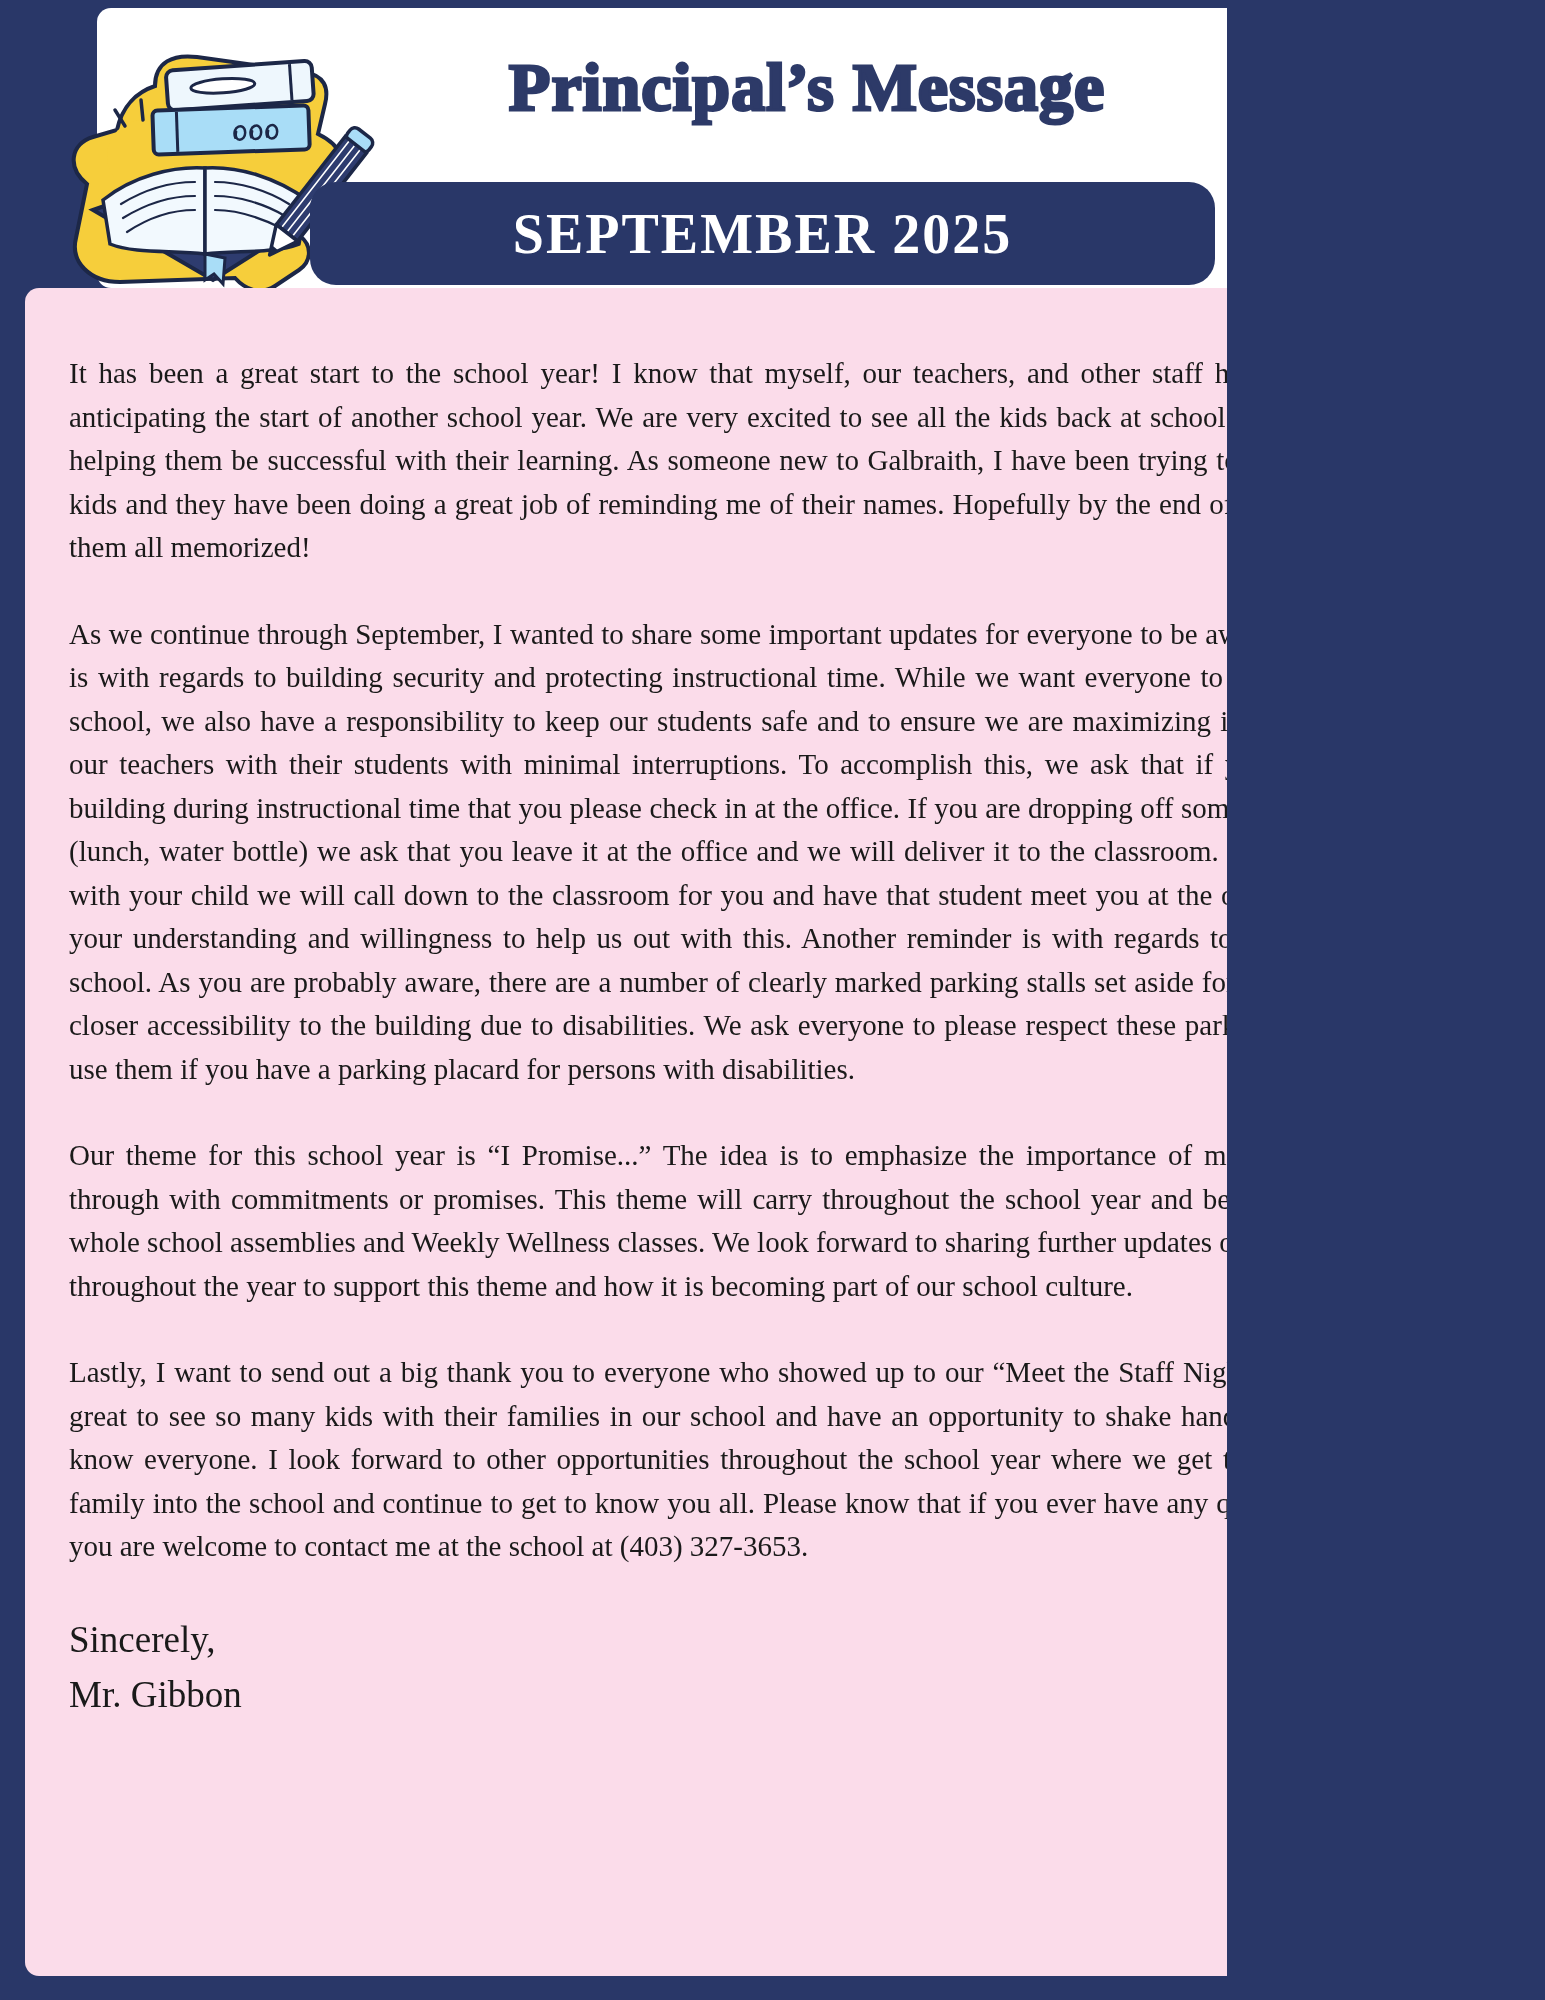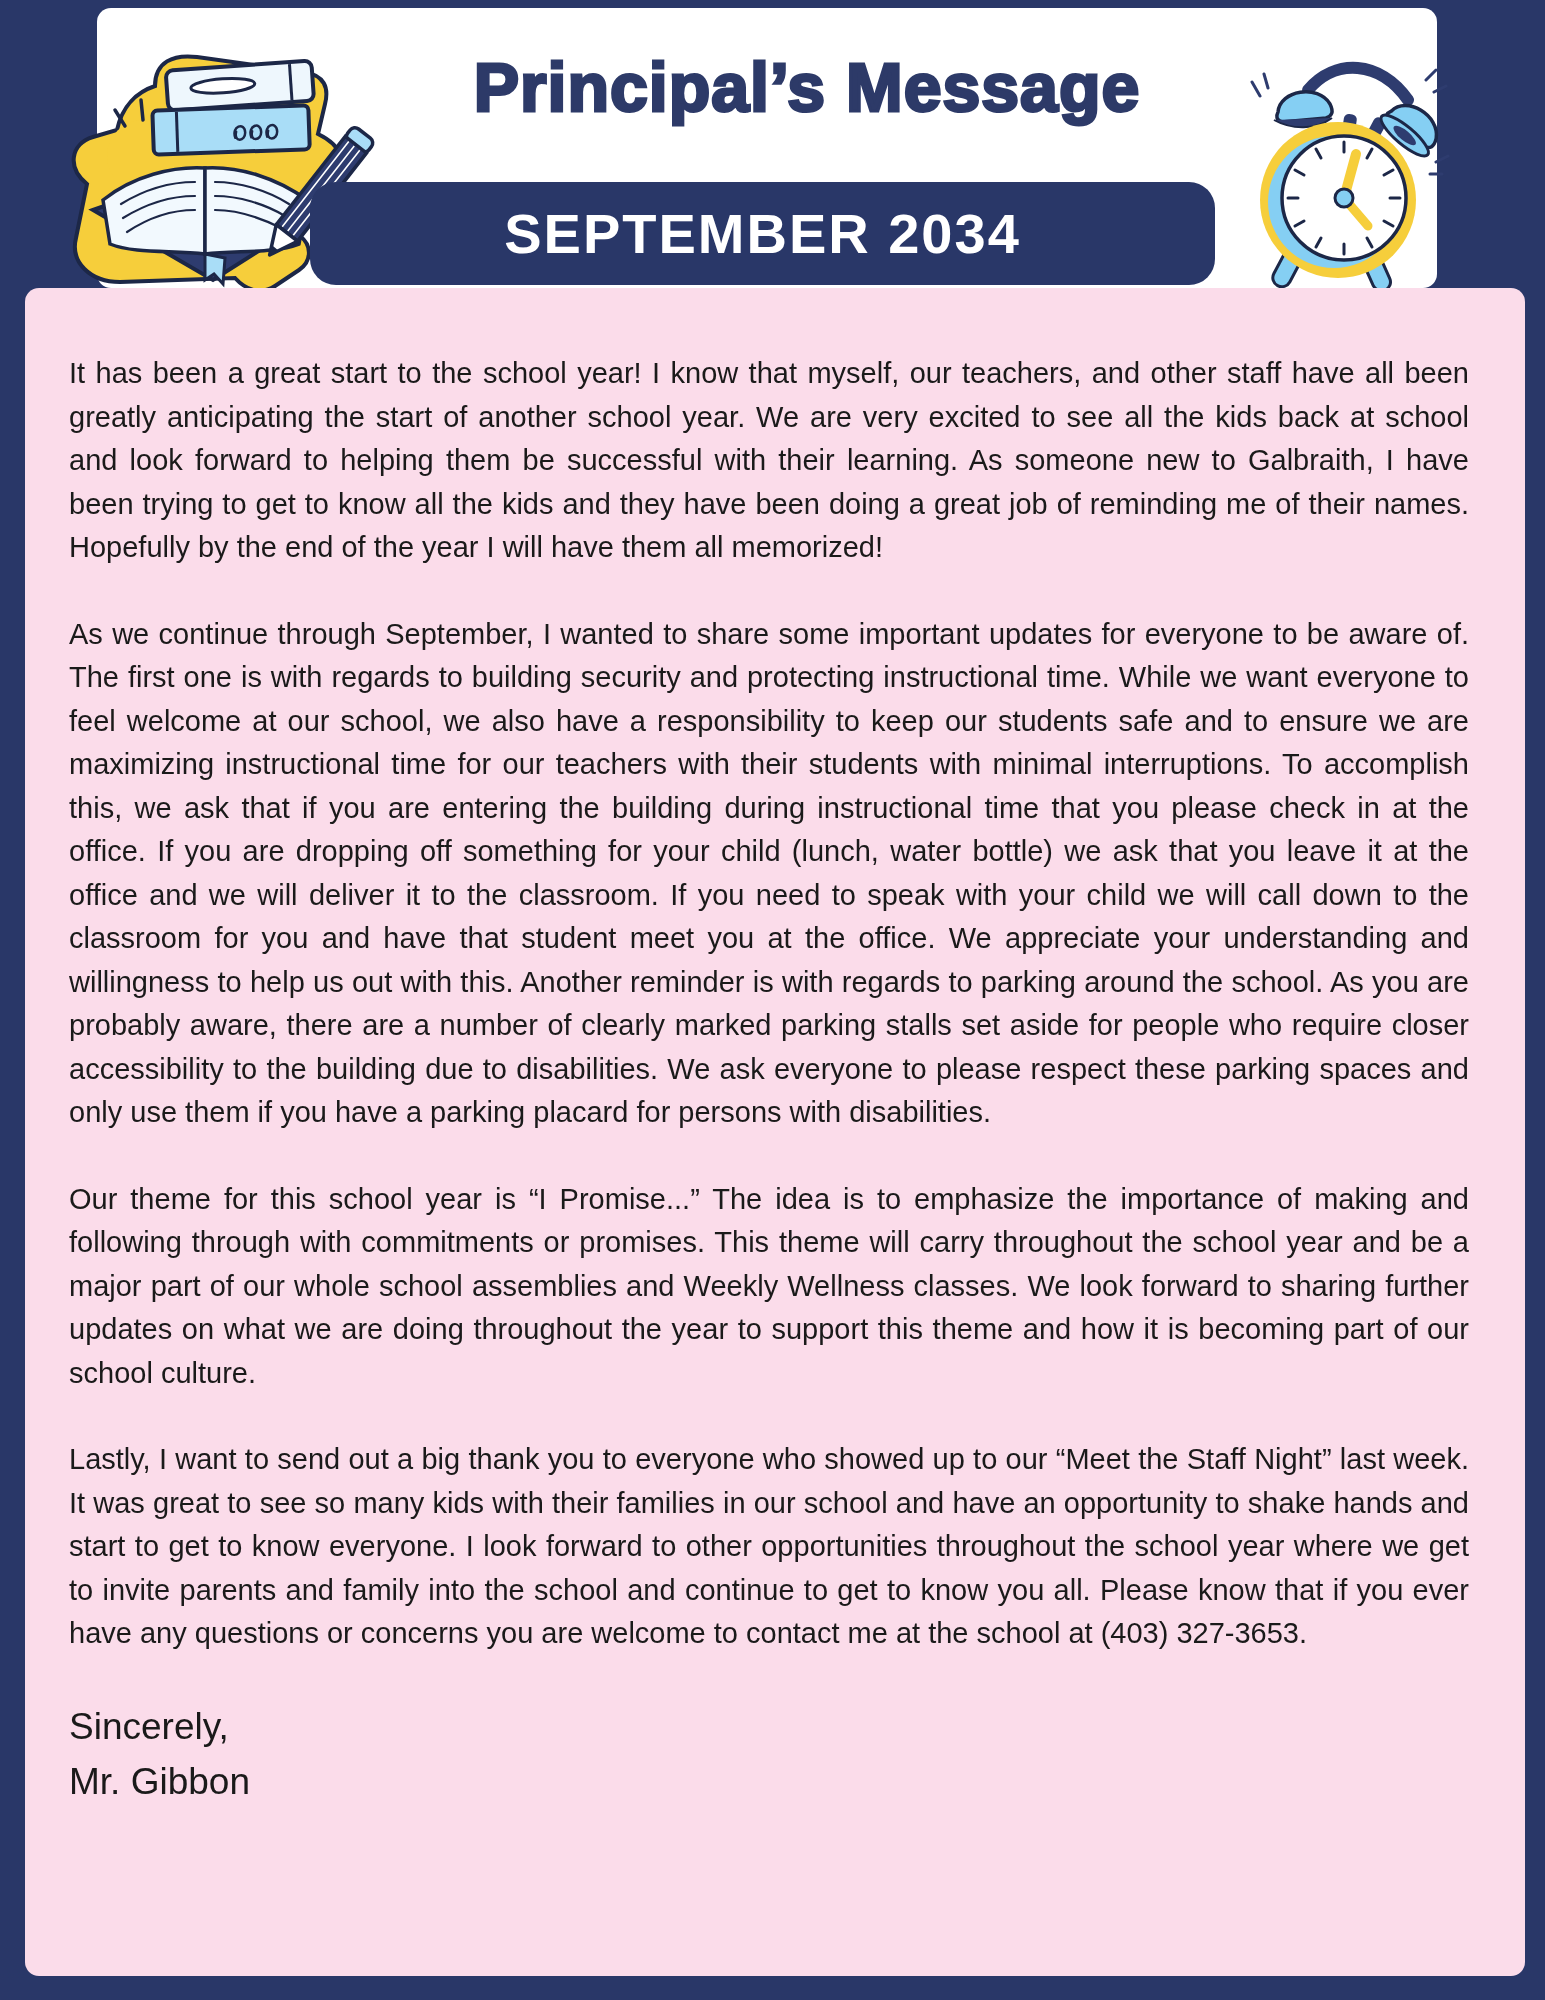--- a/index.html
+++ b/index.html
@@ -1,22 +1,22 @@
 <!DOCTYPE html>
 <html><head>
 <meta charset="utf-8">
 <style>
   html, body { margin: 0; padding: 0; background: #293768; }
   .page {
     position: relative;
-    width: 1545px;
+    width: 1227px;
     height: 2000px;
     background: #293768;
     overflow: hidden;
-    font-family: Liberation Sans, sans-serif;
+    font-family: Liberation Serif, serif;
   }
   .header-card {
     position: absolute;
     left: 97px; top: 8px;
     width: 1340px; height: 280px;
     background: #ffffff;
     border-radius: 14px;
   }
   .page-title {
     position: absolute;
@@ -124,21 +124,21 @@
       <rect x="238" y="80" width="27" height="112" fill="#2e3c6f" stroke="#1c2747" stroke-width="3.5"></rect>
       <path d="M244,82 L244,190 M251,82 L251,190 M258,82 L258,190" stroke="#ffffff" stroke-width="1.6"></path>
       <path d="M238,192 L265,192 L251.5,220 Z" fill="#ffffff" stroke="#1c2747" stroke-width="3.5" stroke-linejoin="round"></path>
       <path d="M247,211 L256,211 L251.5,220 Z" fill="#1c2747"></path>
     </g>
   </svg>
 
   <div class="page-title">Principal’s Message</div>
 
   <div class="month-banner">
-    <span class="month-banner-label">SEPTEMBER 2034</span>
+    <span class="month-banner-label">SEPTEMBER 2025</span>
   </div>
 
   <svg class="icon-clock" viewBox="0 0 220 240" xmlns="http://www.w3.org/2000/svg">
 
     <g>
       <rect x="48" y="196" width="18" height="40" rx="9" fill="#85cff3" stroke="#1c2747" stroke-width="3" transform="rotate(28 57 216)"></rect>
       <rect x="138" y="200" width="18" height="40" rx="9" fill="#85cff3" stroke="#1c2747" stroke-width="3" transform="rotate(-24 147 220)"></rect>
     </g>
 
     <path d="M78,38 C105,6 150,8 178,48" fill="none" stroke="#2e3c6f" stroke-width="12" stroke-linecap="round"></path>

